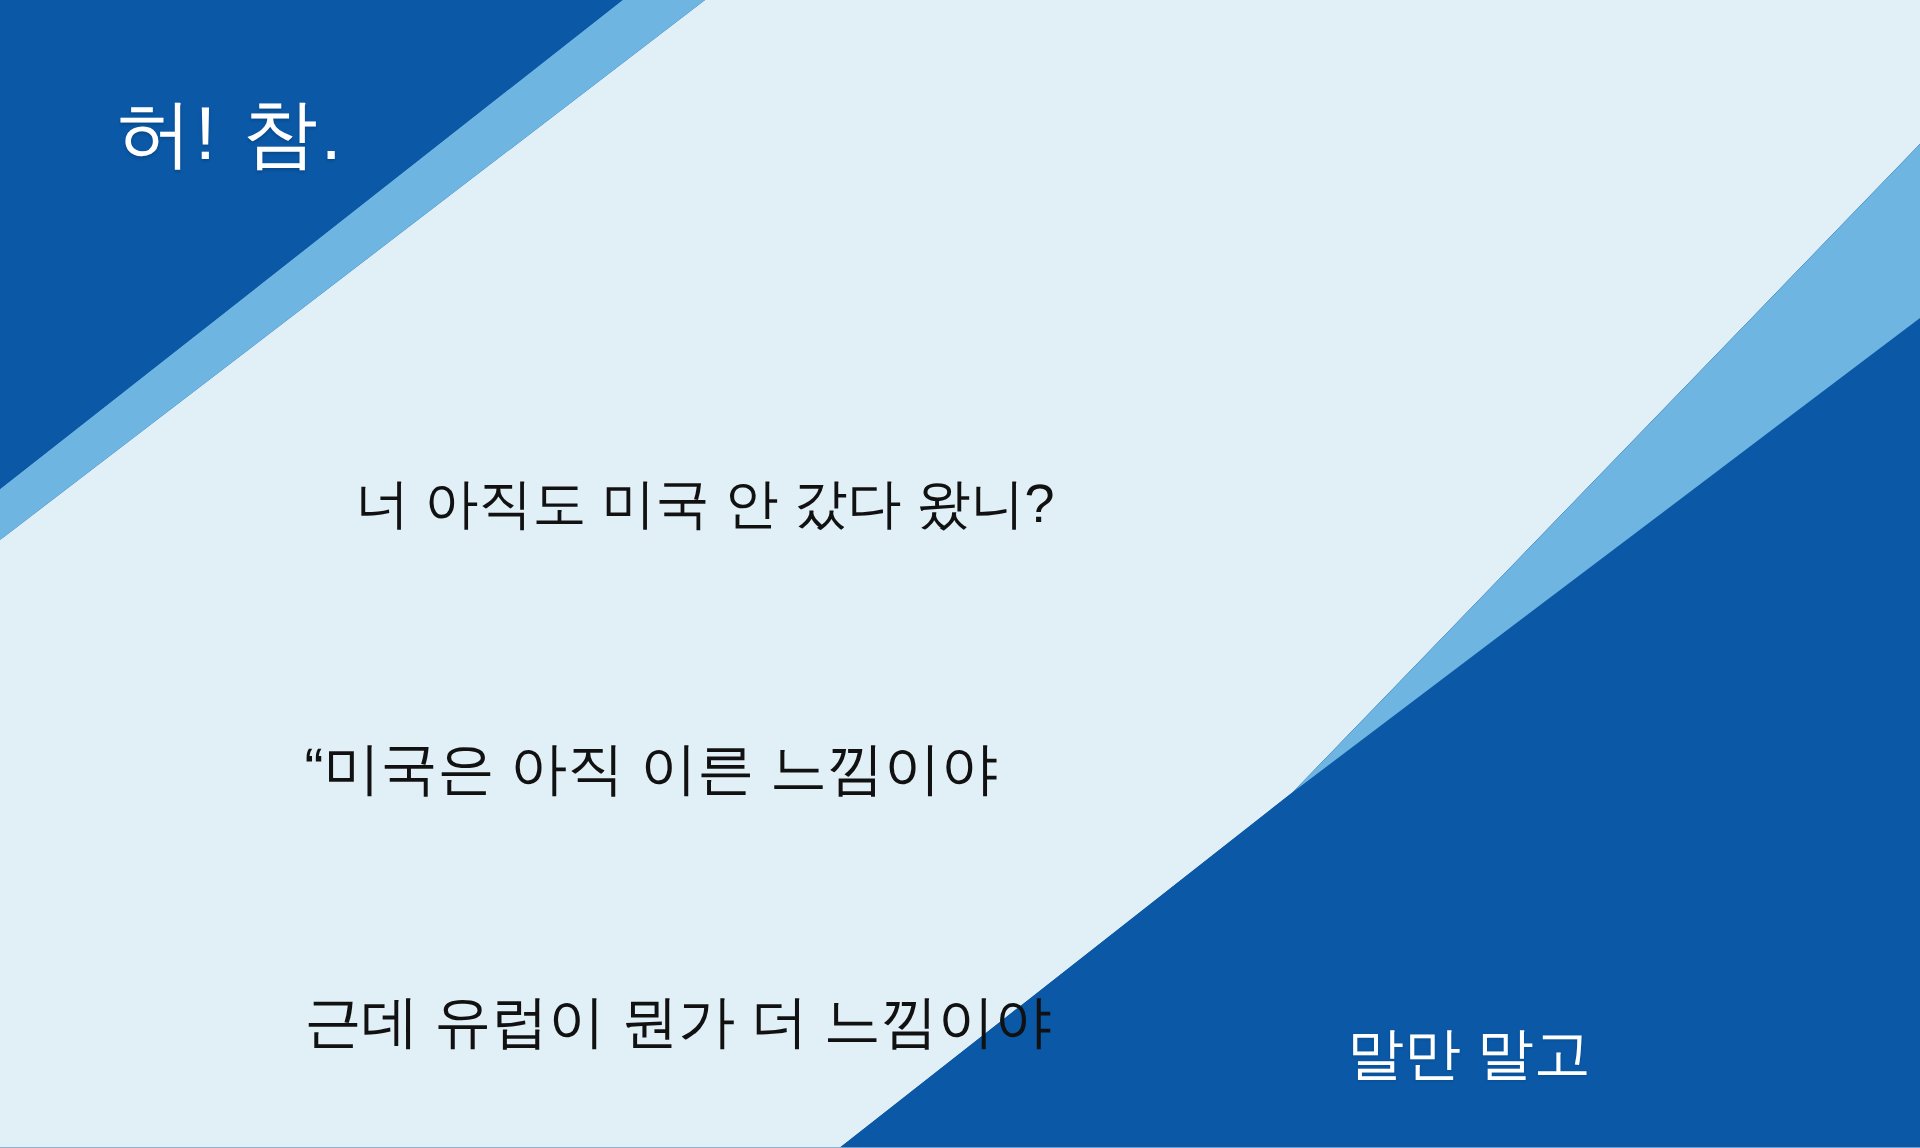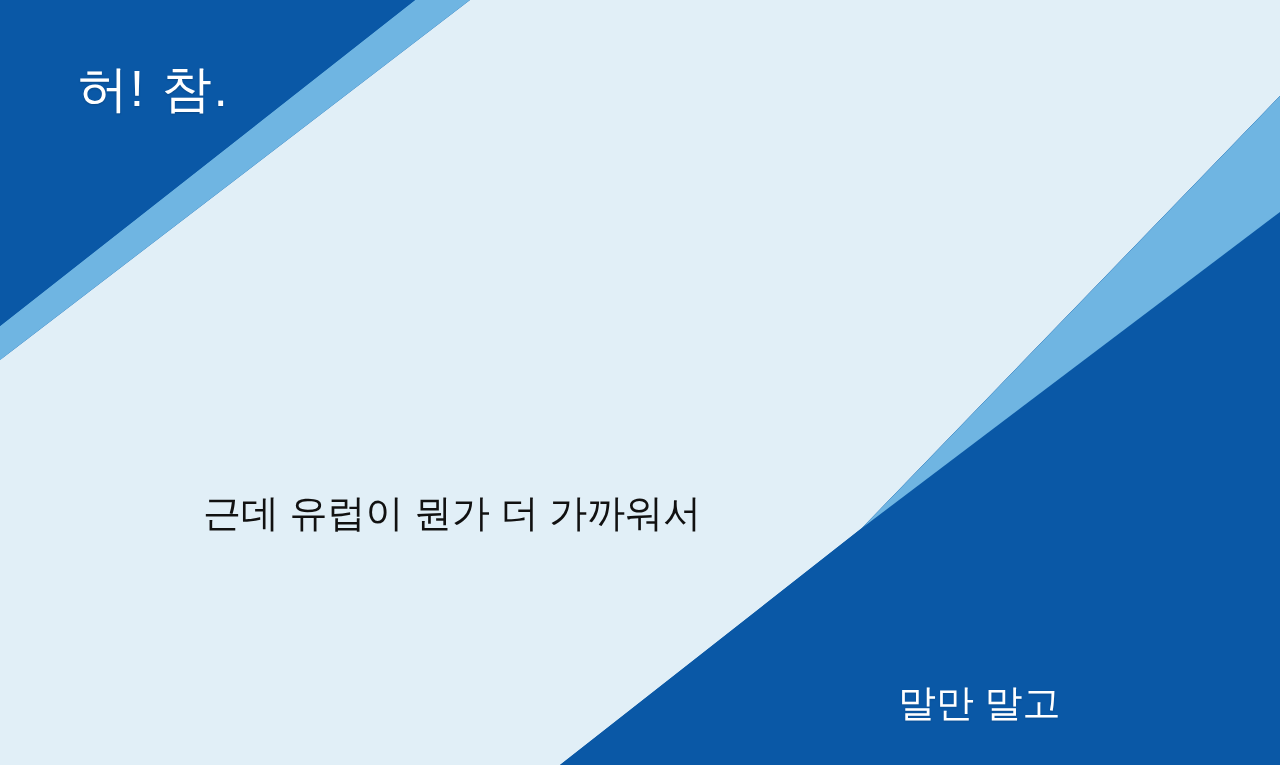--- a/index.html
+++ b/index.html
@@ -92,24 +92,26 @@
     <polygon points="1280,96 1280,212 862,528" fill="#6fb5e2"></polygon>
 
     <polygon points="415,0 470,0 0,360 0,326" fill="#6fb5e2"></polygon>
 
     <polygon points="0,0 415,0 0,326" fill="#0a58a6"></polygon>
   </svg>
 
   <div class="txt" id="title-block">허! 참.</div>
 
   <div class="txt" id="body-block-1">
+    <span class="line">너 아직도 미국 안 갔다 왔니?</span>
   </div>
 
   <div class="txt" id="body-block-2">
-    <span class="line">근데 유럽이 뭔가 더 가까워서</span>
+    <span class="line">“미국은 아직 이른 느낌이야</span>
+    <span class="line">근데 유럽이 뭔가 더 느낌이야</span>
     
   </div>
 
   <div class="txt" id="corner-block">
     <span class="line">말만 말고</span>
     
   </div>
 
 </div>
 

